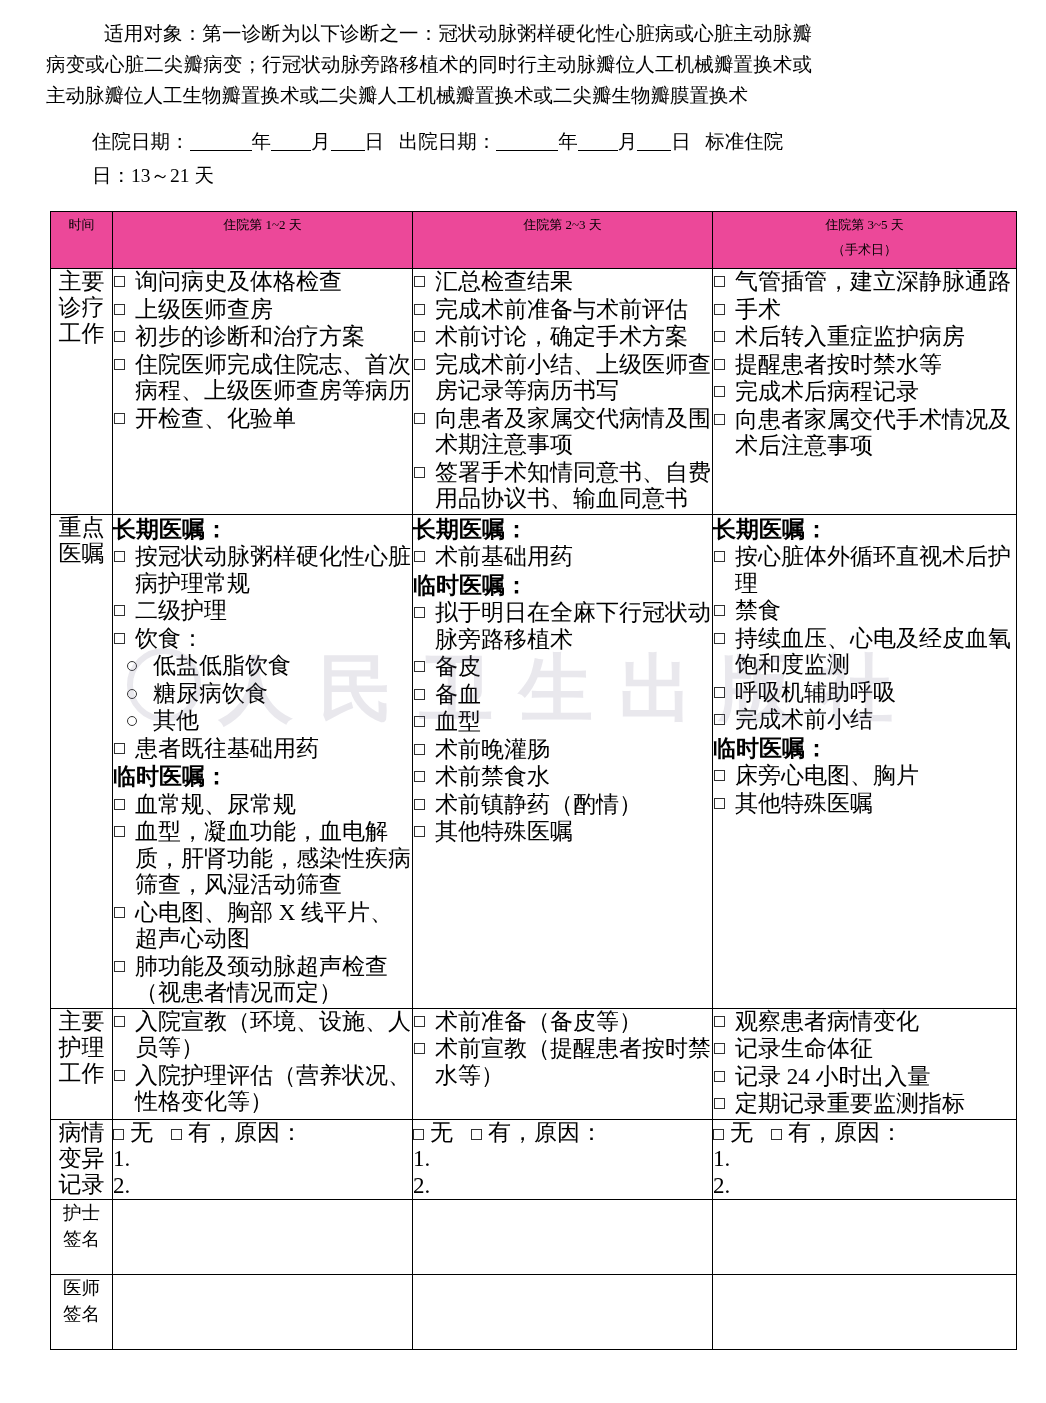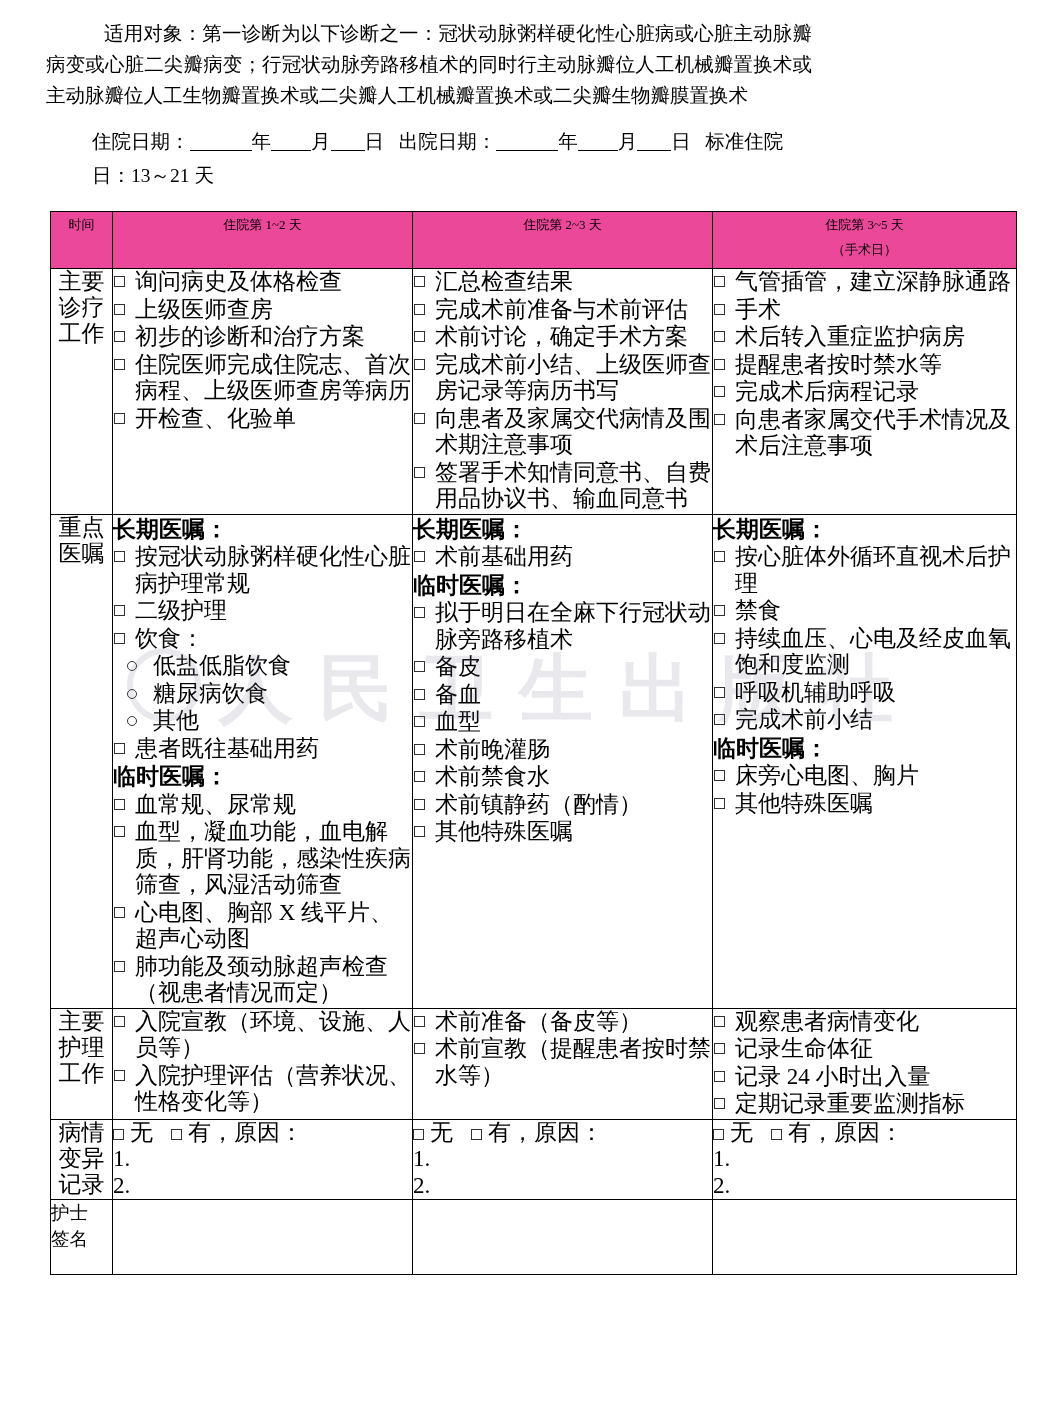--- a/index.html
+++ b/index.html
@@ -128,21 +128,21 @@
     height: 11px;
     border: 1px solid #333;
     box-sizing: border-box;
     margin-right: 6px;
     vertical-align: 0px;
   }
   .numline { padding-left: 0; }
 
   td.sig { height: 74px; }
   td.sig-row-label {
-    text-align: left;
+    text-align: center;
     vertical-align: middle;
     font-size: 18.5px;
     line-height: 26px;
   }
 
   
   .watermark {
     position: absolute;
     left: 0;
     top: 640px;
@@ -319,19 +319,28 @@
       </tr>
       <tr>
         <td class="sig-row-label">
           <div>护士</div>
           <div>签名</div>
         </td>
         <td class="sig"></td>
         <td class="sig"></td>
         <td class="sig"></td>
       </tr>
+      <tr>
+        <td class="sig-row-label">
+          <div>医师</div>
+          <div>签名</div>
+        </td>
+        <td class="sig"></td>
+        <td class="sig"></td>
+        <td class="sig"></td>
+      </tr>
     </tbody>
   </table>
 
   <div class="watermark">
     <span class="wm-ring"></span><span>人民卫生出版社</span>
   </div>
 </div>
 
 </body></html>

